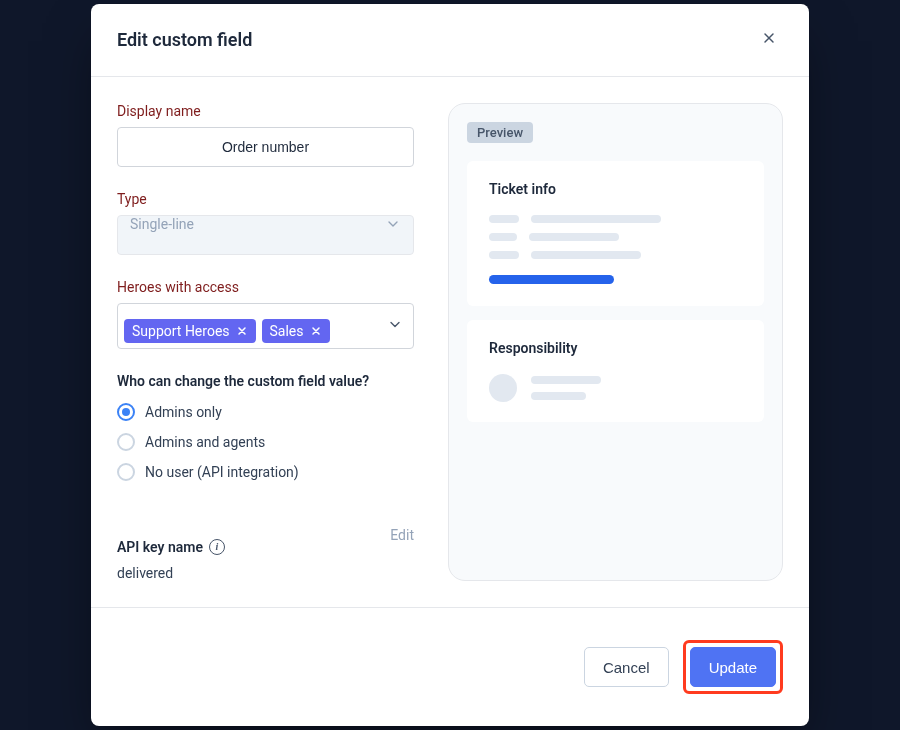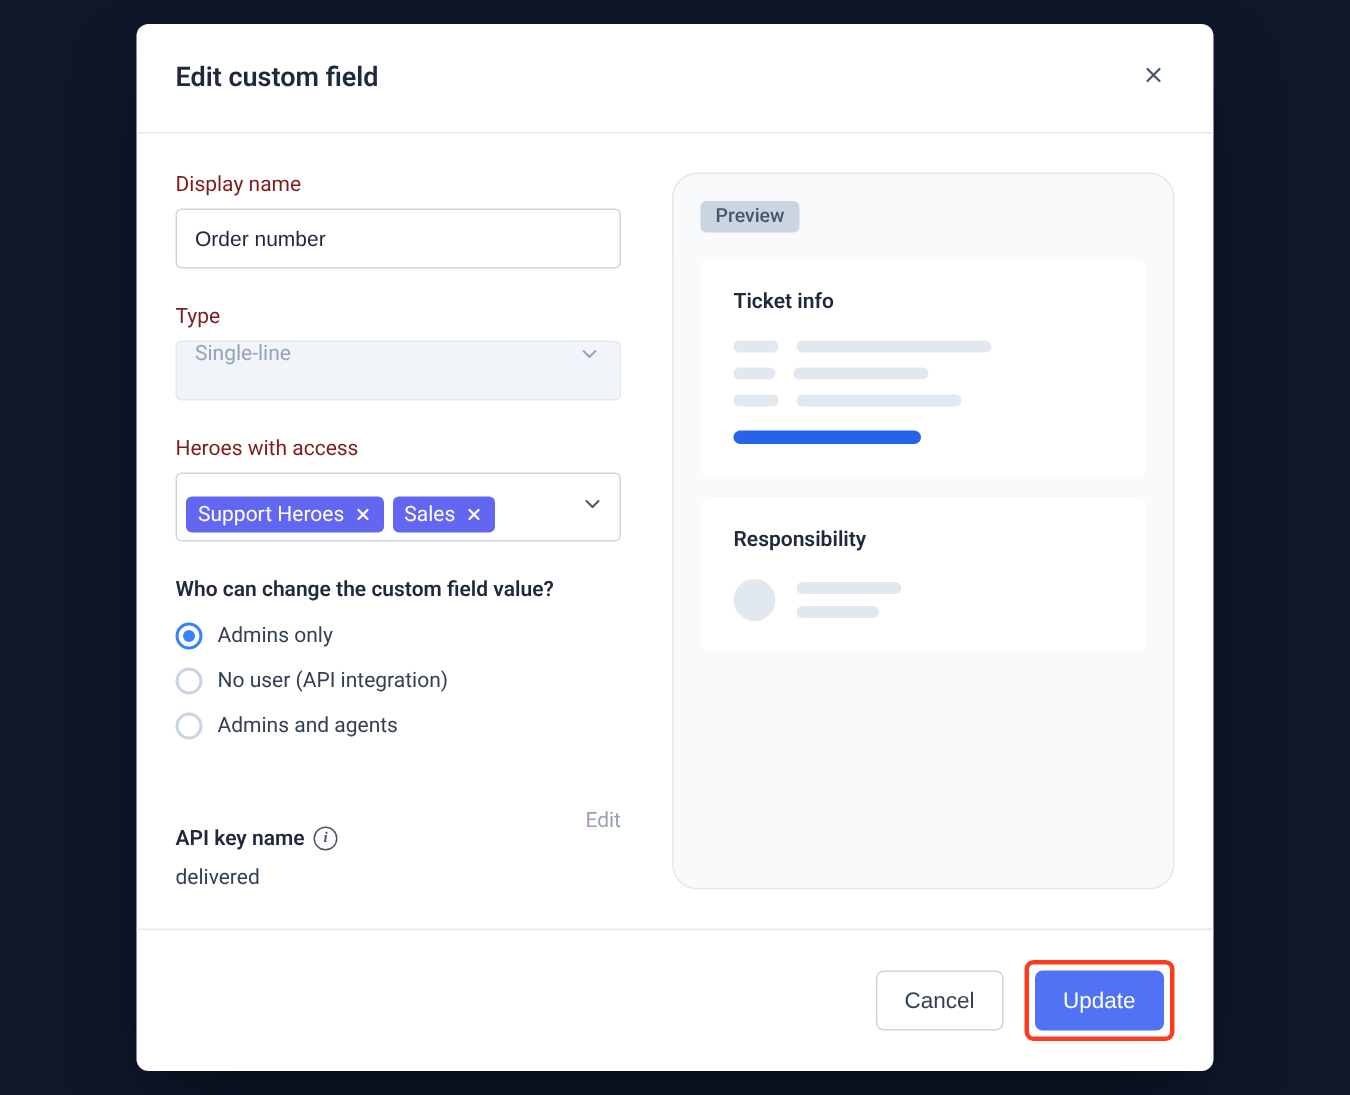--- a/index.html
+++ b/index.html
@@ -39,20 +39,21 @@
     .right-col { width:335px; }
 
     .field-group { margin-bottom:24px; }
     .field-label { display:block; color:#7f1d1d; font-size:14px; margin-bottom:8px; }
     .field-label.strong { font-weight:600; color:#1e293b; }
     .text-input {
       width:100%; height:40px;
       border:1px solid #d1d5db; border-radius:4px;
       padding:0 12px; font-size:14px; color:#1e293b;
       background:#fff;
+      text-align:center;
     }
     .select-disabled {
       width:100%; height:40px;
       background:#f1f5f9; border:1px solid #e5e7eb; border-radius:4px;
       padding:0 12px;
       display:flex; justify-content:space-between;
       color:#94a3b8; font-size:14px;
       cursor:not-allowed;
     }
     .chev { color:#94a3b8; }
@@ -131,21 +132,21 @@
     .skel.w110 { width:110px; }
     .skel.w70  { width:70px; }
     .skel.w55  { width:55px; }
     .skel.blue { background:#2563eb; width:125px; height:9px; border-radius:5px; }
     .skel.circle { width:28px; height:28px; border-radius:50%; }
     .resp-block { display:flex; gap:14px; align-items:center; }
     .resp-lines { display:flex; flex-direction:column; gap:8px; }
 
     .modal-footer {
       border-top:1px solid #e5e7eb;
-      padding:20px 26px;
+      padding:32px 26px;
       display:flex; justify-content:flex-end; gap:14px; align-items:center;
     }
     .btn {
       height:40px; padding:0 18px; border-radius:5px;
       font-size:15px; font-weight:500; cursor:pointer;
       display:flex; align-items:center;
     }
     .btn-secondary { background:#fff; border:1px solid #cbd5e1; color:#334155; }
     .btn-primary   { background:#4f73f3; border:1px solid #4f73f3; color:#fff; }
     .highlight-box { border:3px solid #ff3b1f; border-radius:6px; padding:4px; }
@@ -215,25 +216,25 @@
       </div>
 
       <div class="field-group">
         <label class="field-label strong" style="margin-bottom:14px;">Who can change the custom field value?</label>
         <div class="radio-row">
           <span class="radio checked"></span>
           <span class="radio-label">Admins only</span>
         </div>
         <div class="radio-row">
           <span class="radio"></span>
-          <span class="radio-label">No user (API integration)</span>
+          <span class="radio-label">Admins and agents</span>
         </div>
         <div class="radio-row">
           <span class="radio"></span>
-          <span class="radio-label">Admins and agents</span>
+          <span class="radio-label">No user (API integration)</span>
         </div>
       </div>
 
       <div class="api-key-row">
         <span class="api-key-label">
           <span>API key name</span>
           <span class="info-icon">i</span>
         </span>
         <span class="edit-link">Edit</span>
       </div>

